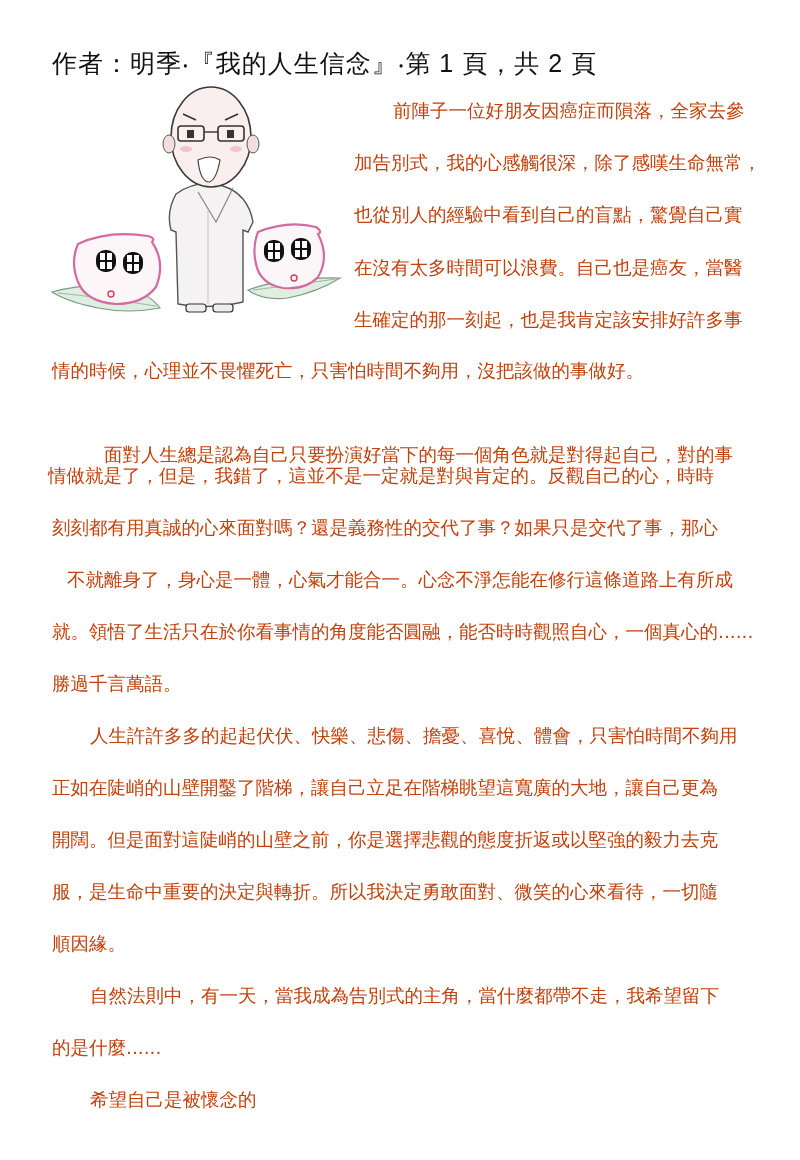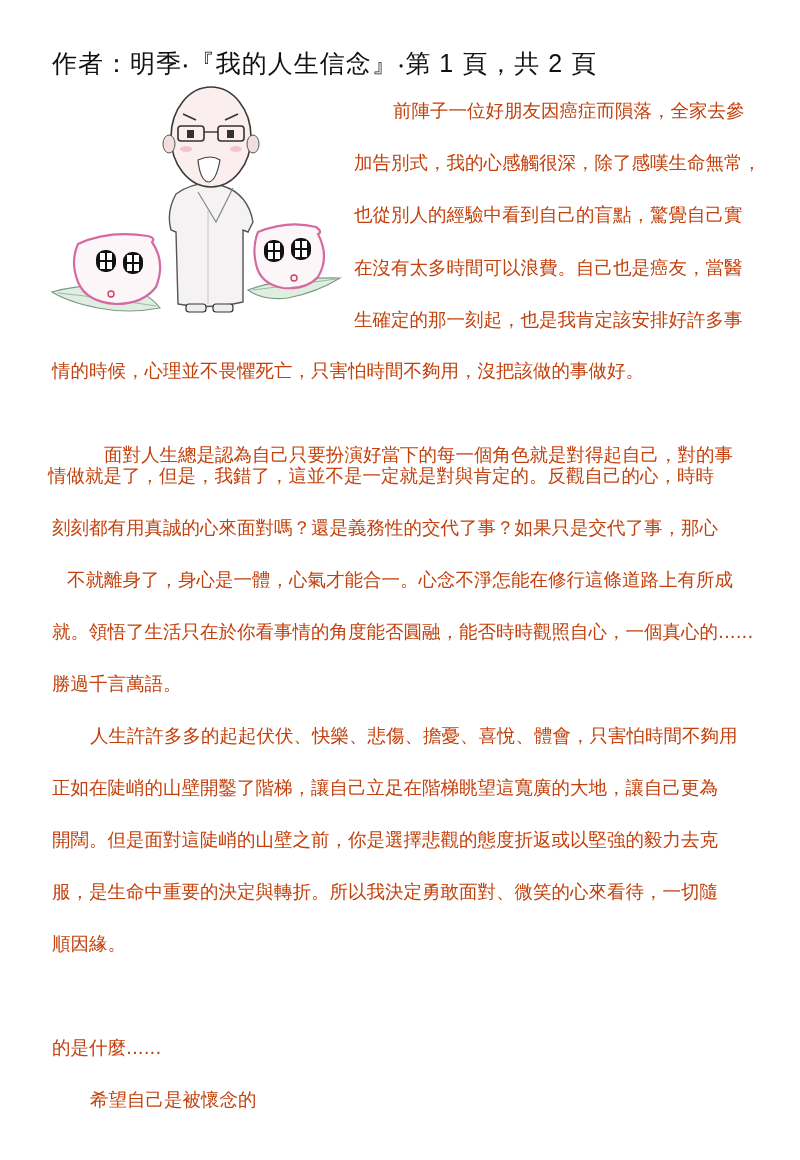--- a/index.html
+++ b/index.html
@@ -105,16 +105,17 @@
   <div class="line" style="left:48px;top:464px;">情做就是了，但是，我錯了，這並不是一定就是對與肯定的。反觀自己的心，時時</div>
   <div class="line" style="left:52px;top:516px;">刻刻都有用真誠的心來面對嗎？還是義務性的交代了事？如果只是交代了事，那心</div>
   <div class="line" style="left:67px;top:568px;">不就離身了，身心是一體，心氣才能合一。心念不淨怎能在修行這條道路上有所成</div>
   <div class="line" style="left:52px;top:620px;text-align:right;">就。領悟了生活只在於你看事情的角度能否圓融，能否時時觀照自心，一個真心的......</div>
   <div class="line" style="left:52px;top:672px;">勝過千言萬語。</div>
   <div class="line" style="left:90px;top:724px;">人生許許多多的起起伏伏、快樂、悲傷、擔憂、喜悅、體會，只害怕時間不夠用</div>
   <div class="line" style="left:52px;top:776px;">正如在陡峭的山壁開鑿了階梯，讓自己立足在階梯眺望這寬廣的大地，讓自己更為</div>
   <div class="line" style="left:52px;top:828px;">開闊。但是面對這陡峭的山壁之前，你是選擇悲觀的態度折返或以堅強的毅力去克</div>
   <div class="line" style="left:52px;top:880px;">服，是生命中重要的決定與轉折。所以我決定勇敢面對、微笑的心來看待，一切隨</div>
   <div class="line" style="left:52px;top:932px;">順因緣。</div>
+  <div class="line" style="left:90px;top:984px;">自然法則中，有一天，當我成為告別式的主角，當什麼都帶不走，我希望留下</div>
   <div class="line" style="left:52px;top:1036px;">的是什麼......</div>
   <div class="line" style="left:90px;top:1088px;">希望自己是被懷念的</div>
 
 </div>
 
 </body></html>

